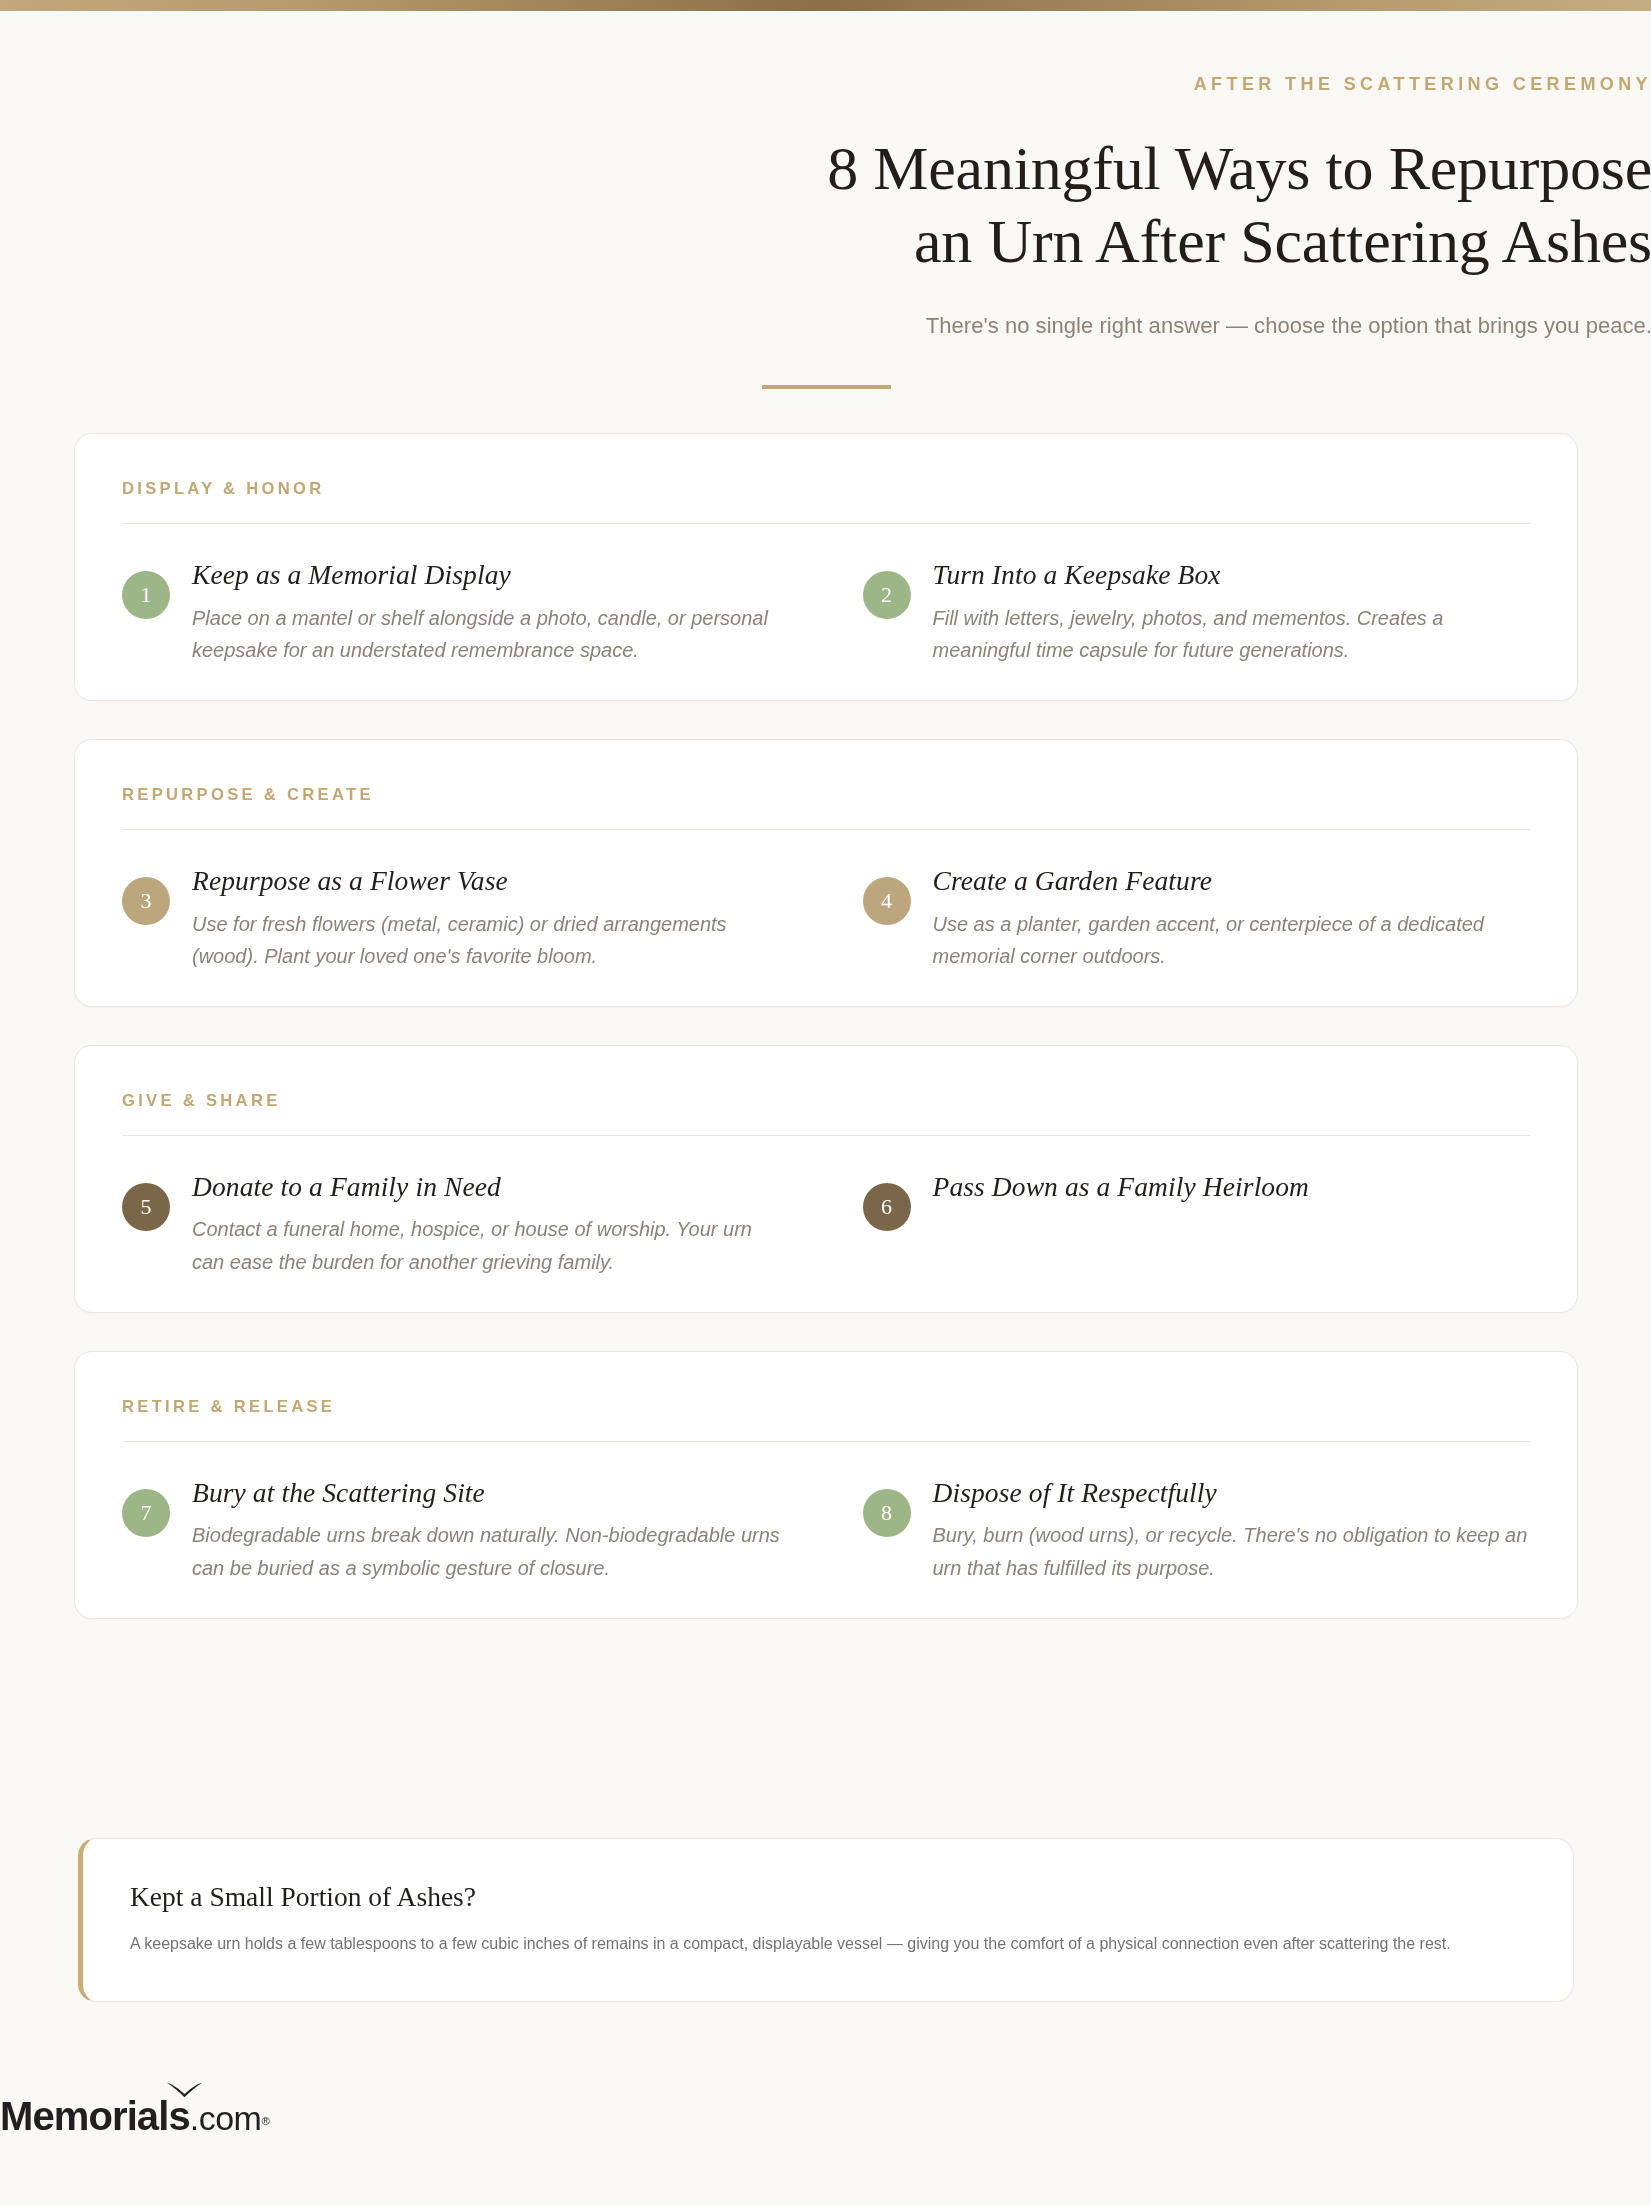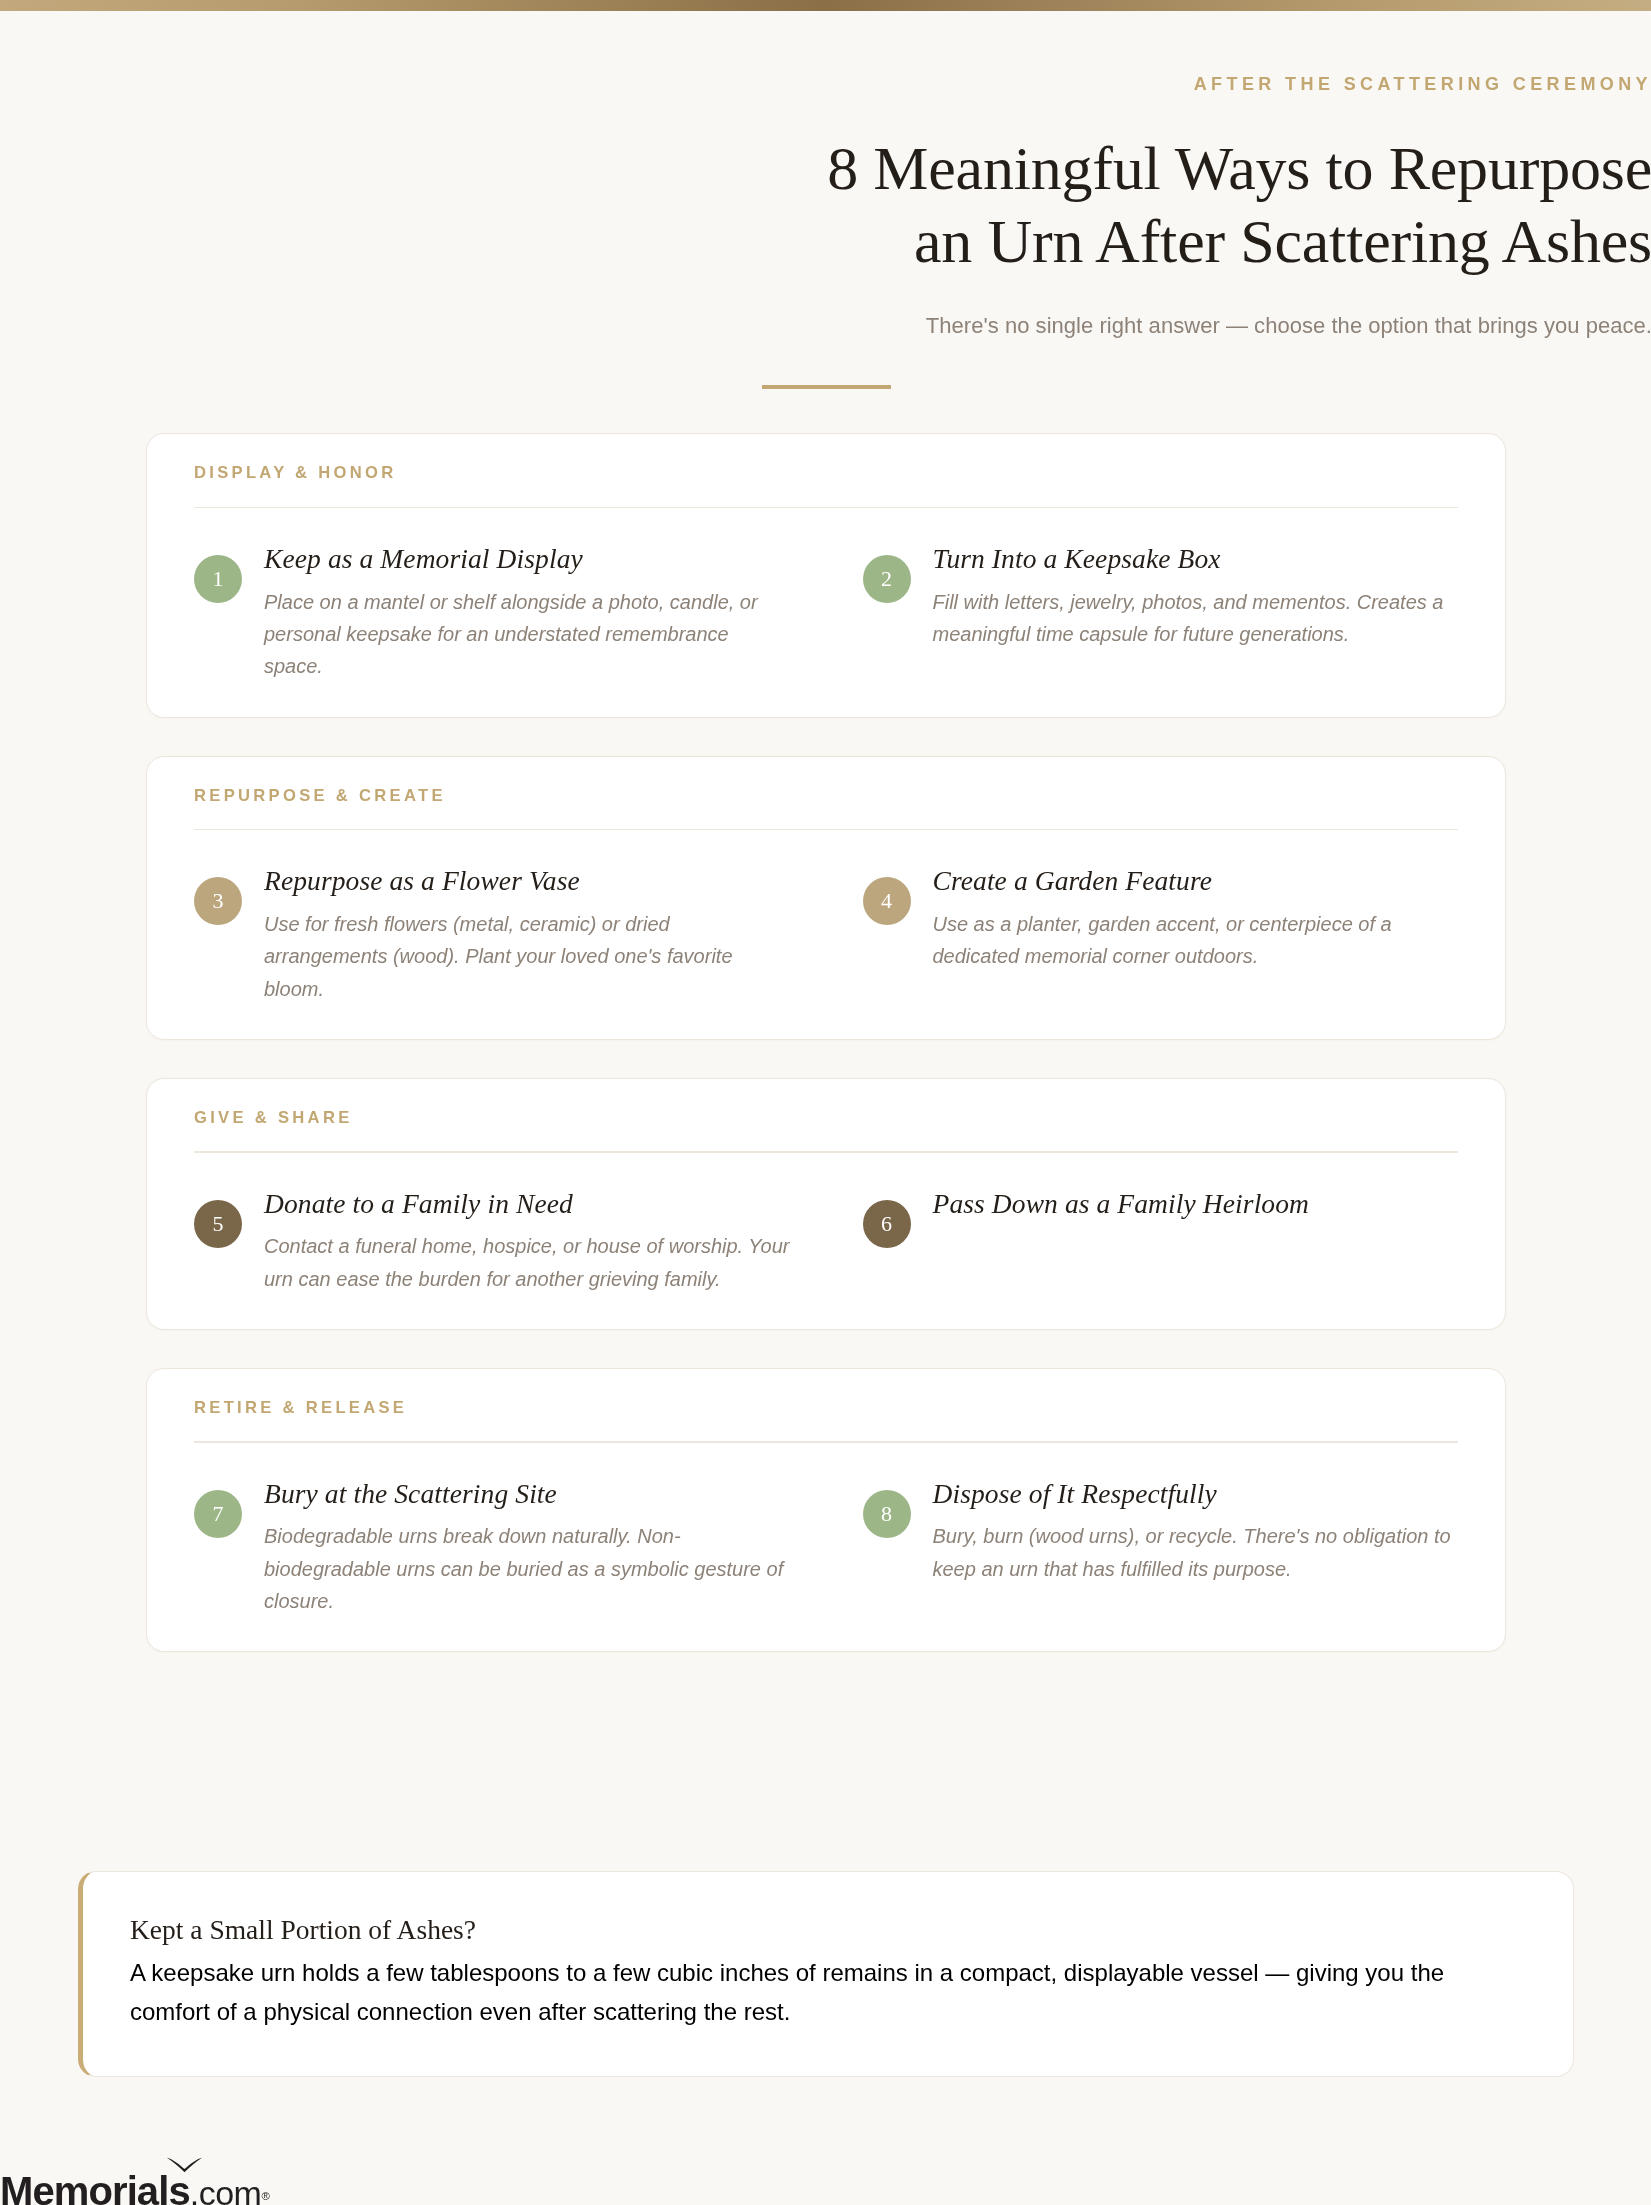--- a/index.html
+++ b/index.html
@@ -73,26 +73,26 @@
     height: 4px;
     background: #c2a772;
     margin: 46px auto 0;
   }
 
   
   .cards { margin-top: 44px; }
 
   .card {
     position: relative;
-    width: 1360px;
+    width: 1504px;
     margin: 0 auto 38px;
     background: #ffffff;
     border: 1.3px solid #ece6dd;
     border-radius: 18px;
-    padding: 29px 47px 34px;
+    padding: 45px 47px 34px;
     box-shadow: 0 0.8px 1.6px rgba(120,100,70,0.035);
   }
 
   .section-label {
     font-size: 16.6px;
     font-weight: bold;
     letter-spacing: 3.3px;
     color: #c2a772;
     text-transform: uppercase;
   }
@@ -166,24 +166,24 @@
   }
 
   .callout-title {
     font-family: "Liberation Serif", serif;
     font-size: 27.5px;
     color: #241e19;
     font-weight: normal;
   }
 
   .callout-text {
-    font-size: 24px;
+    font-size: 16px;
     line-height: 1.62;
-    color: #000000;
-    margin-top: 8px;
+    color: #737373;
+    margin-top: 18px;
   }
 
   
   .footer {
     margin-top: 94px;
   }
 
   .logo {
     display: inline-block;
     position: relative;

